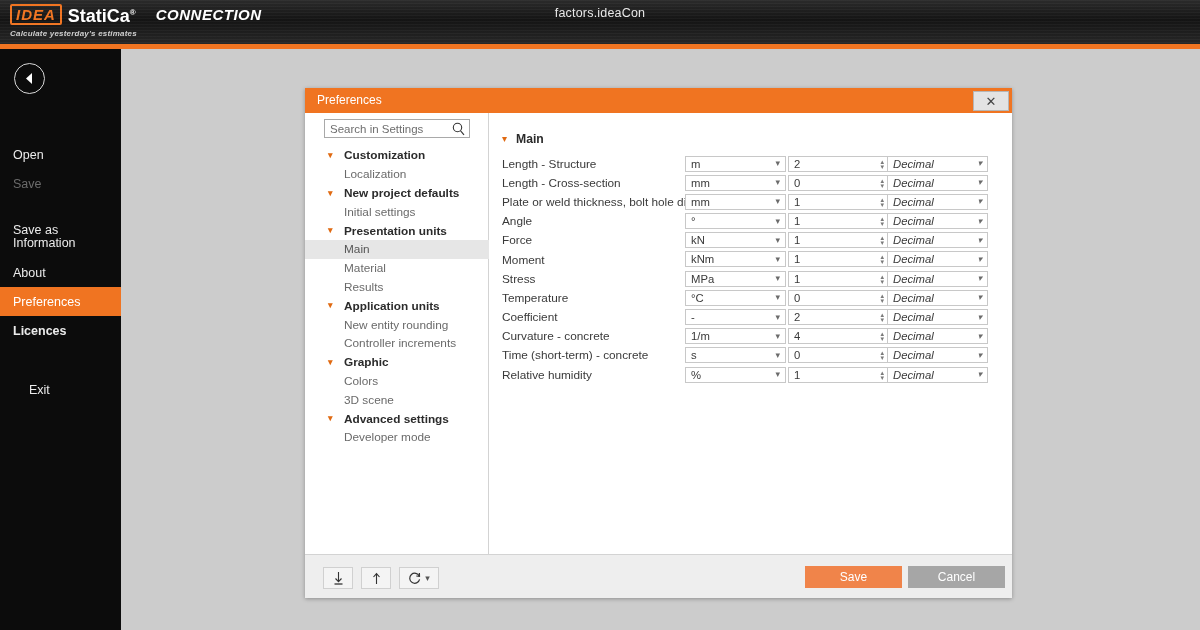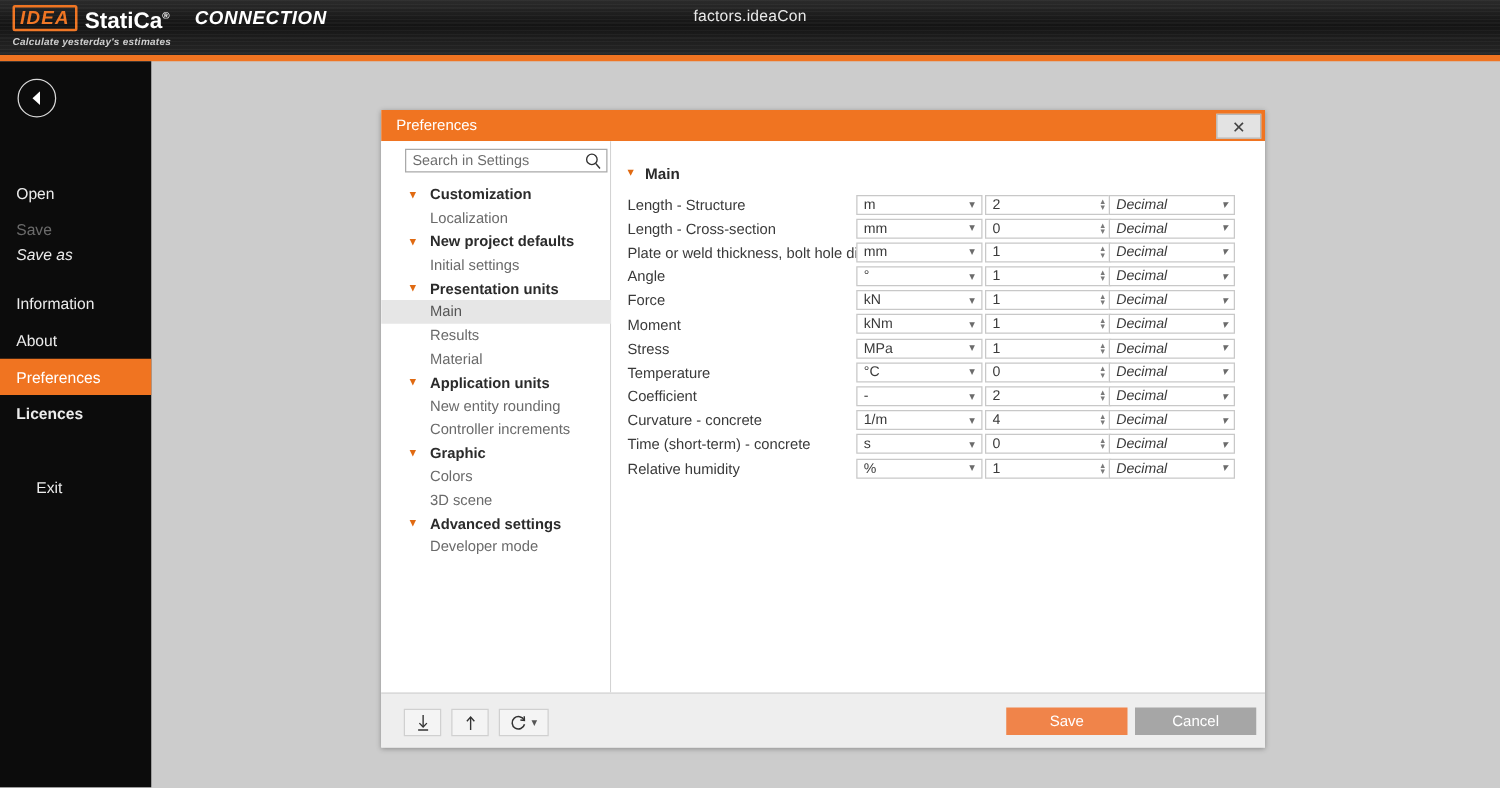--- a/index.html
+++ b/index.html
@@ -98,21 +98,21 @@
   }
   #dialog-body{
     position:absolute; left:0; top:25px; width:707px; height:441px;
     background:#ffffff; display:flex;
   }
   #tree-pane{
     width:184px; height:441px; border-right:1px solid #d3d3d3;
     position:relative; background:#ffffff;
   }
   #search-box{
-    position:absolute; left:19px; top:6px; width:162px; height:19px;
+    position:absolute; left:19px; top:6px; width:146px; height:19px;
     border:1px solid #a9a9a9; background:#ffffff;
     display:flex; align-items:center;
   }
   #search-input{
     border:none; outline:none; background:transparent;
     font-family:"Liberation Sans", sans-serif; font-size:11.5px; color:#555;
     width:130px; margin-left:5px; padding:0;
   }
   #search-input::placeholder{ color:#6e6e6e; }
   #search-icon{ position:absolute; right:4px; top:2px; }
@@ -210,21 +210,21 @@
     <svg width="9" height="11" viewBox="0 0 9 11">
       <polygon points="7,0 7,11 1,5.5" fill="#ffffff"></polygon>
     </svg>
   </div>
     <div class="side-item" style="top: 91.4px;">
       <span>Open</span>
     </div>
     <div class="side-item disabled" style="top: 120.8px;">
       <span>Save</span>
     </div>
-    <div class="side-item" style="top: 140px; font-style: italic;">
+    <div class="side-item" style="top: 166px;">
       <span>Save as</span>
     </div>
     <div class="side-item" style="top: 179.6px;">
       <span>Information</span>
     </div>
     <div class="side-item" style="top: 209px;">
       <span>About</span>
     </div>
     <div class="side-item selected" style="top: 238.4px;">
       <span>Preferences</span>
@@ -272,24 +272,24 @@
             <span>Initial settings</span>
           </div>
           <div class="tree-row tree-group">
             <span class="tree-chev">▾</span>
             <span>Presentation units</span>
           </div>
           <div class="tree-row tree-leaf selected">
             <span>Main</span>
           </div>
           <div class="tree-row tree-leaf">
+            <span>Material</span>
+          </div>
+          <div class="tree-row tree-leaf">
             <span>Results</span>
-          </div>
-          <div class="tree-row tree-leaf">
-            <span>Material</span>
           </div>
           <div class="tree-row tree-group">
             <span class="tree-chev">▾</span>
             <span>Application units</span>
           </div>
           <div class="tree-row tree-leaf">
             <span>New entity rounding</span>
           </div>
           <div class="tree-row tree-leaf">
             <span>Controller increments</span>

